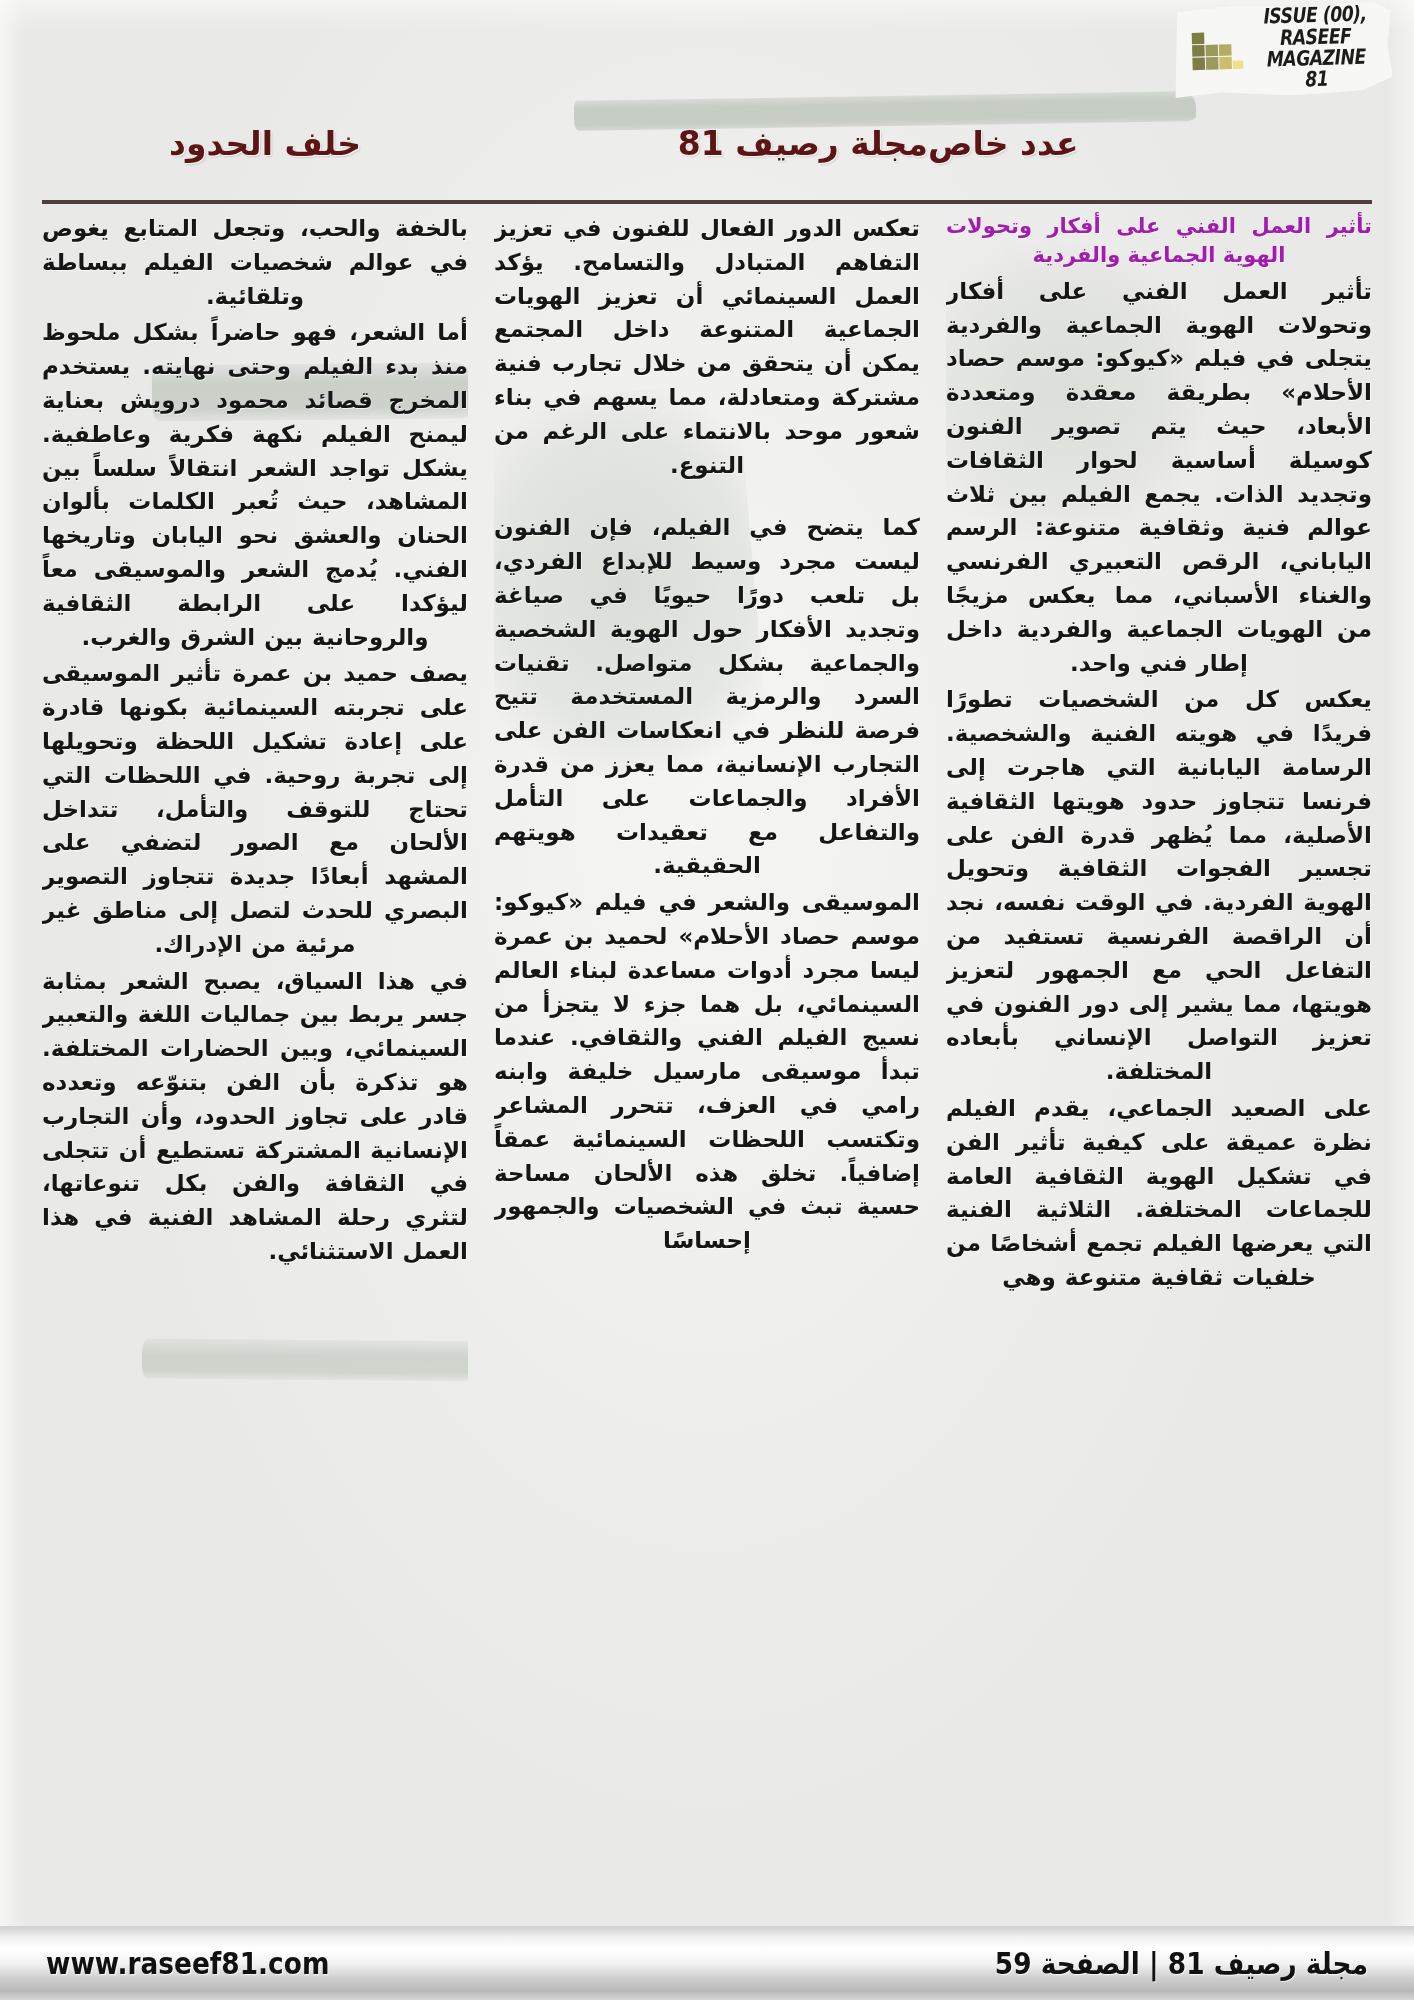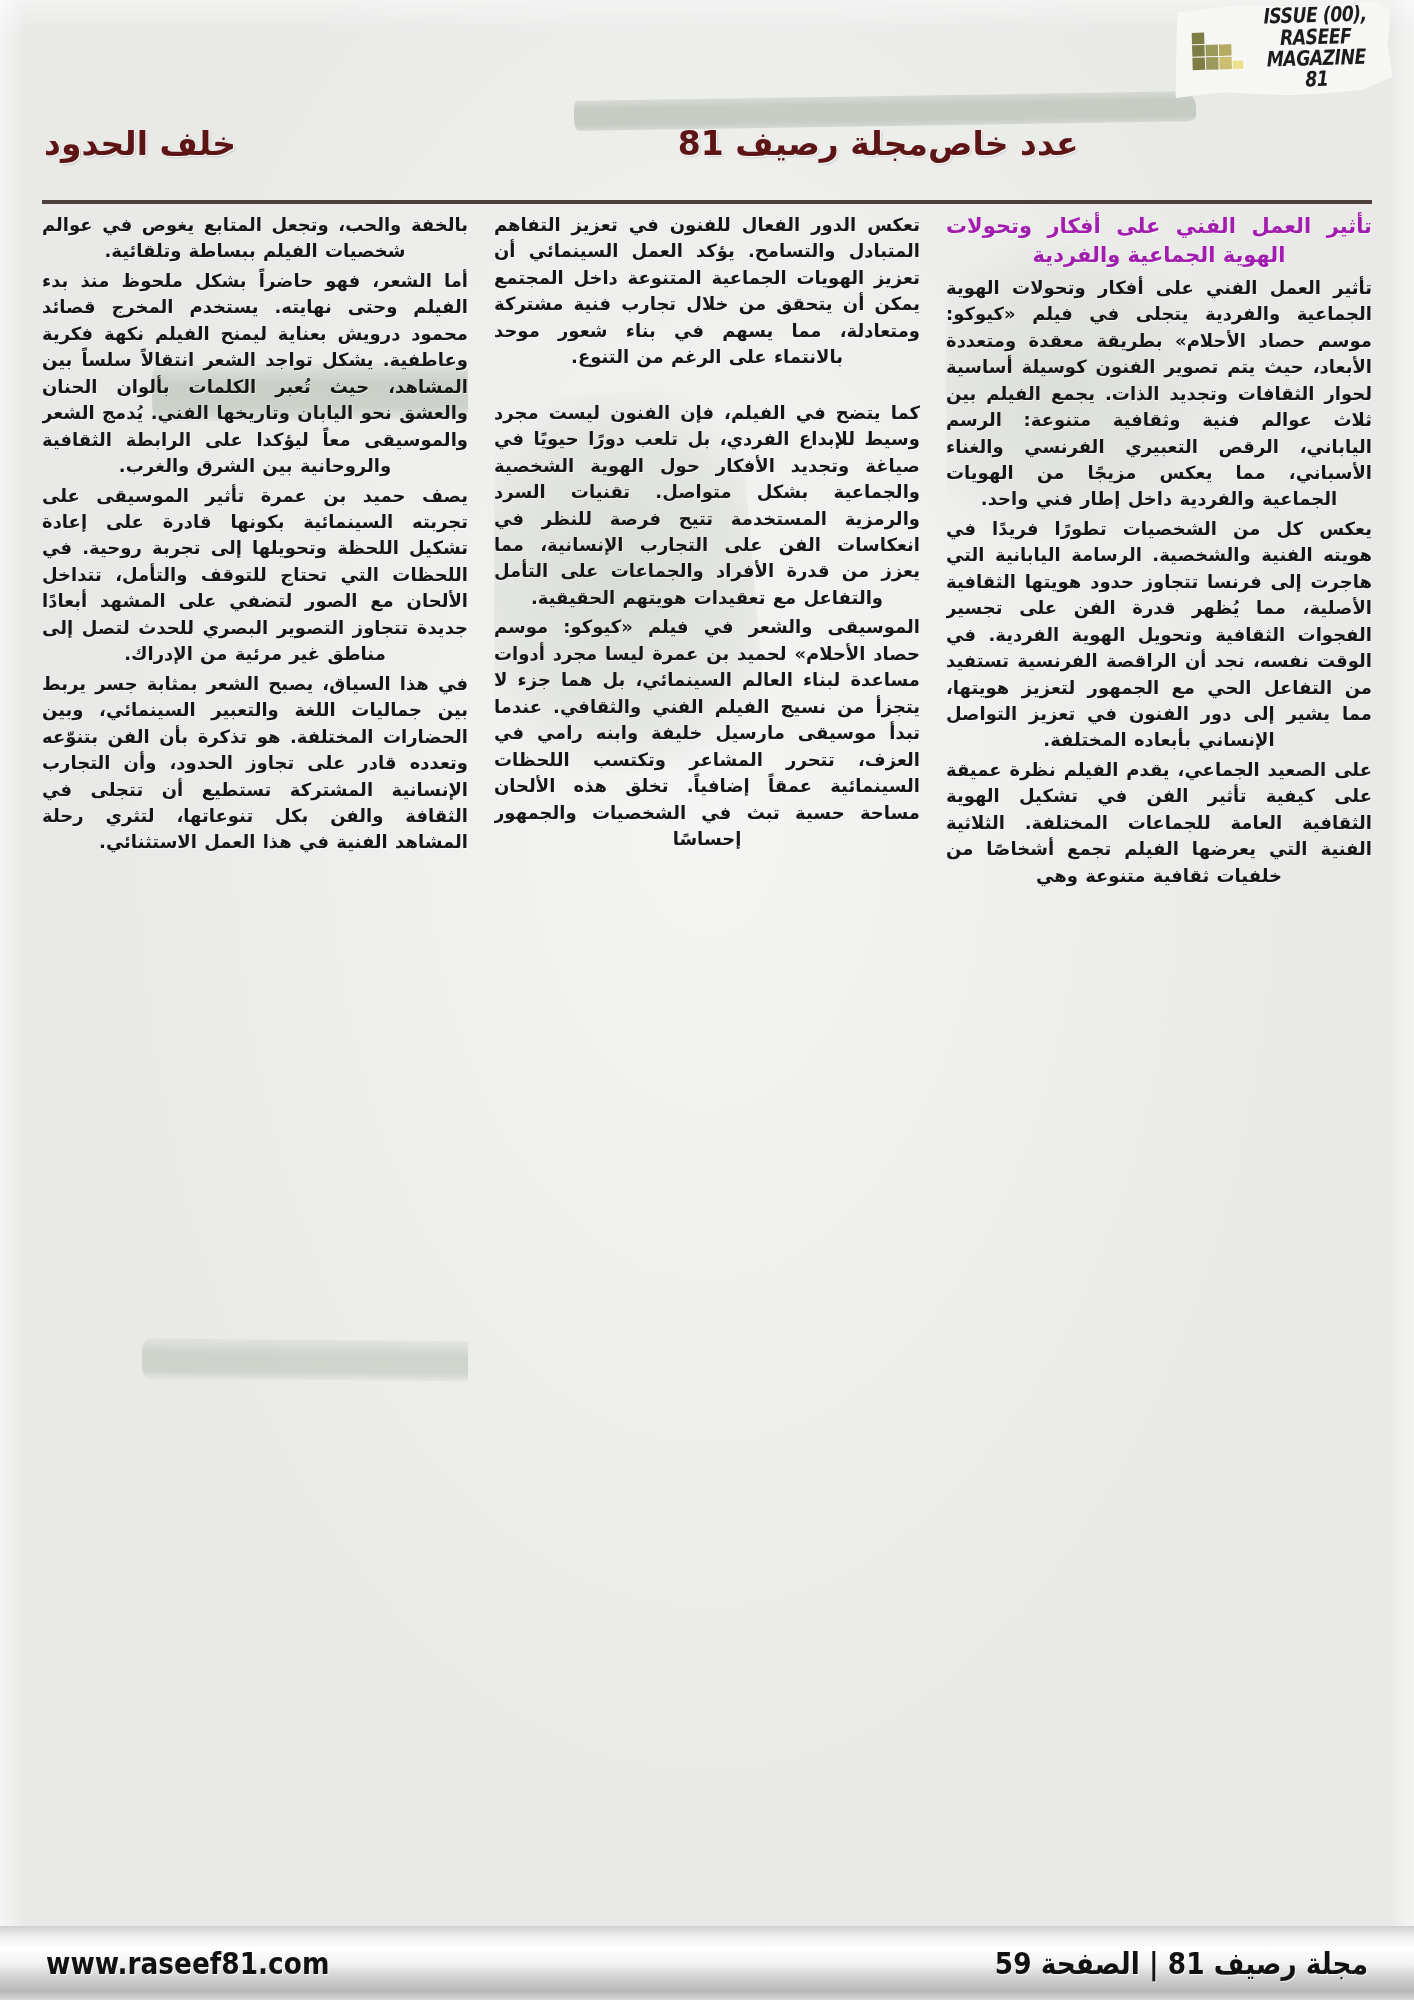--- a/index.html
+++ b/index.html
@@ -102,21 +102,21 @@
     flex: 1 1 0;
     font-family: "DejaVu Sans", sans-serif;
     font-weight: 700;
     font-size: 33px;
     color: #5c1414;
     text-shadow: 1px 1px 0 rgba(255,255,255,0.85), 2px 2px 2px rgba(0,0,0,0.12);
     white-space: nowrap;
   }
   .hdr-right { text-align: left; }
   .hdr-mid   { text-align: right; }
-  .hdr-left  { text-align: left; }
+  .hdr-left  { text-align: center; }
 
   .hrule {
     position: absolute;
     left: 42px;
     right: 42px;
     top: 200px;
     height: 4px;
     background: #4d403c;
     z-index: 4;
   }
@@ -134,21 +134,21 @@
     z-index: 4;
   }
   .col {
     flex: 1 1 0;
     position: relative;
     overflow: hidden;
   }
 
   p.para {
     font-family: "DejaVu Sans", sans-serif;
-    font-size: 18px;
+    font-size: 23px;
     line-height: 1.47;
     color: #161616;
     text-align: justify;
     text-align-last: center;
     font-weight: 700;
     margin: 0 0 3px 0;
     text-shadow: 0.6px 0.6px 0 rgba(255,255,255,0.7);
     word-spacing: 1px;
   }
   p.para.last-right { text-align-last: right; }

